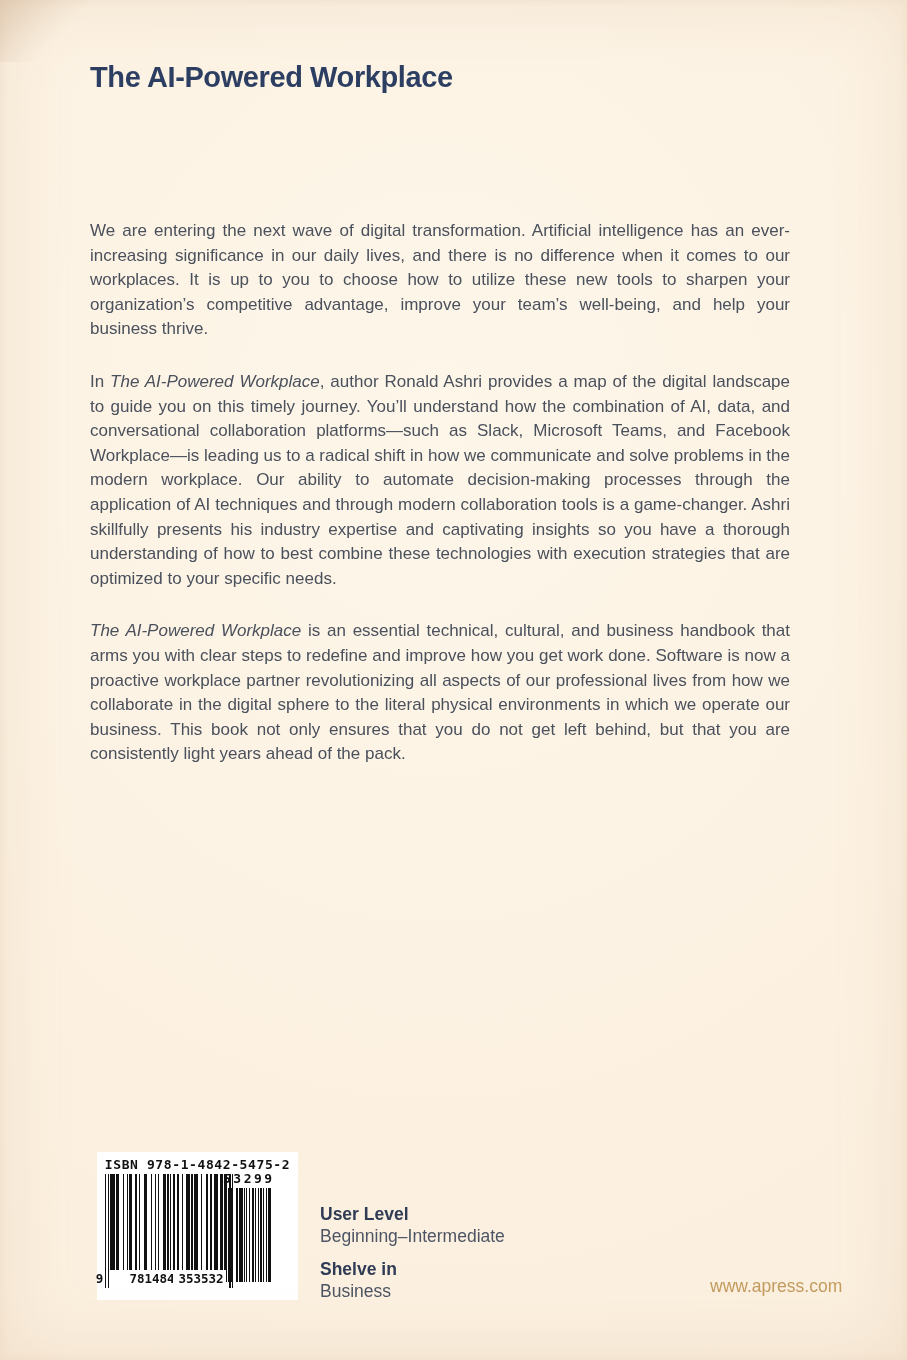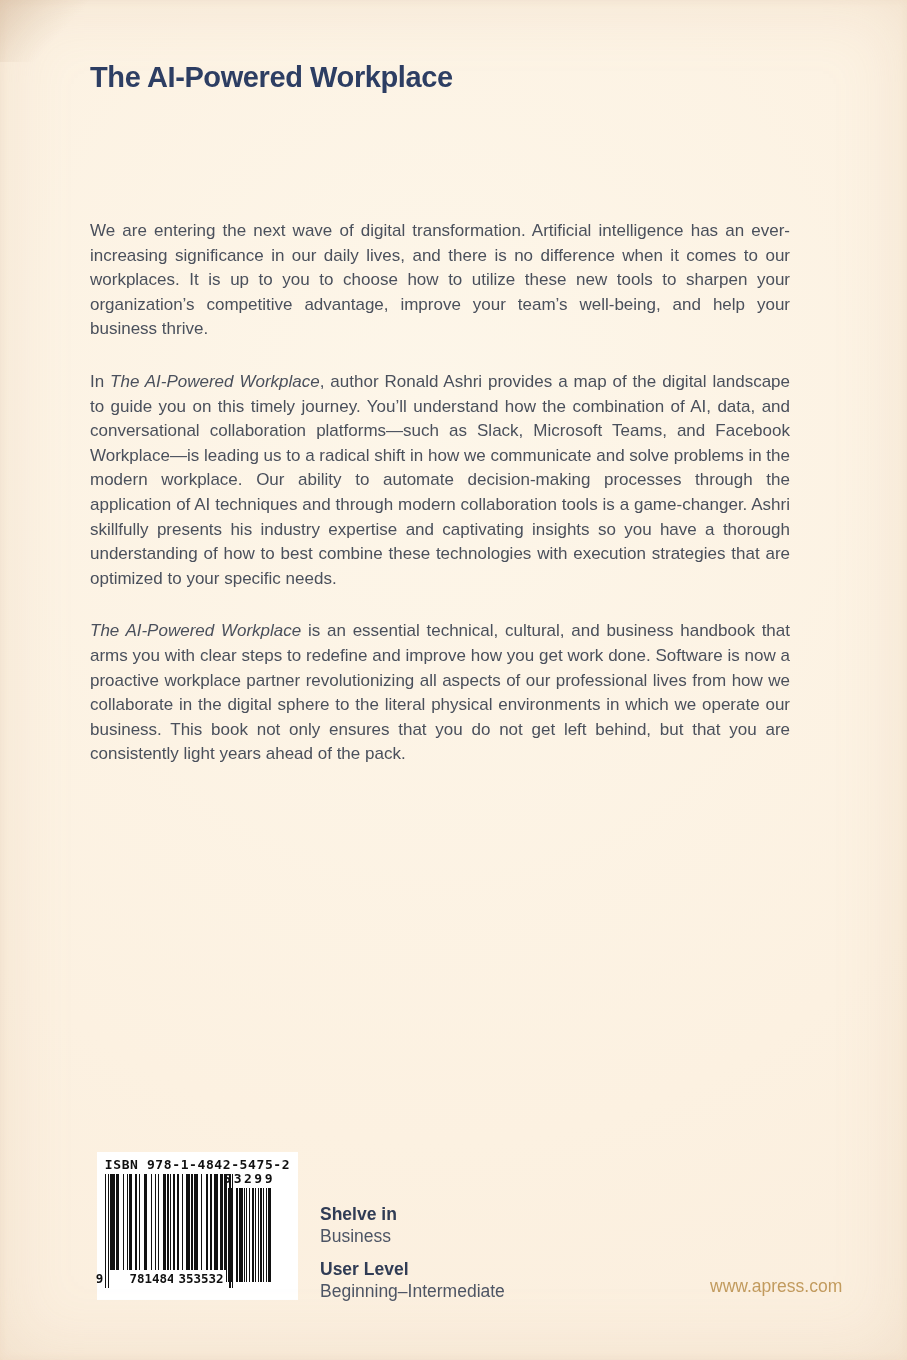--- a/index.html
+++ b/index.html
@@ -44,21 +44,21 @@
   .barcode-panel{
     position:absolute;left:97px;top:1152px;width:201px;height:148px;
     background:var(--barcode-box,#ffffff);
   }
   .isbn-label{
     position:absolute;top:5px;left:0;right:0;text-align:center;
     font-family:"DejaVu Sans Mono",monospace;font-size:13px;font-weight:bold;
     letter-spacing:0.6px;color:var(--barcode-ink,#111);white-space:nowrap;
   }
   .addon-label{
-    position:absolute;top:19px;left:126px;width:52px;text-align:right;
+    position:absolute;top:19px;left:126px;width:52px;text-align:left;
     font-family:"DejaVu Sans Mono",monospace;font-size:13px;font-weight:bold;
     letter-spacing:2.5px;color:var(--barcode-ink,#111);white-space:nowrap;
   }
   .ean13{position:absolute;left:8px;top:22px;width:129px;height:114px;}
   .ean13 svg,.ean5 svg{display:block;}
   .bd{
     position:absolute;top:96px;height:18px;line-height:18px;text-align:center;
     font-family:"DejaVu Sans Mono",monospace;font-size:12.5px;font-weight:bold;
     color:var(--barcode-ink,#111);background:var(--barcode-box,#fff);white-space:nowrap;
   }
@@ -178,25 +178,25 @@
           <rect x="41.28" y="0" width="1.01" height="94" fill="#111111"></rect>
           <rect x="43.20" y="0" width="1.01" height="94" fill="#111111"></rect>
           <rect x="44.16" y="0" width="1.01" height="94" fill="#111111"></rect>
           <rect x="45.12" y="0" width="1.01" height="94" fill="#111111"></rect>
         </svg>
       </div>
   </div>
 
   <div class="footer-shelve">
     <div class="f-group">
+      <div class="f-label">User Level</div>
+      <div class="f-value">Beginning–Intermediate</div>
+    </div>
+    <div class="f-group">
       <div class="f-label">Shelve in</div>
       <div class="f-value">Business</div>
     </div>
-    <div class="f-group">
-      <div class="f-label">User Level</div>
-      <div class="f-value">Beginning–Intermediate</div>
-    </div>
   </div>
 
   <div class="website">www.apress.com</div>
 
   <div class="vignette"></div>
 </div>
 
 </body></html>

